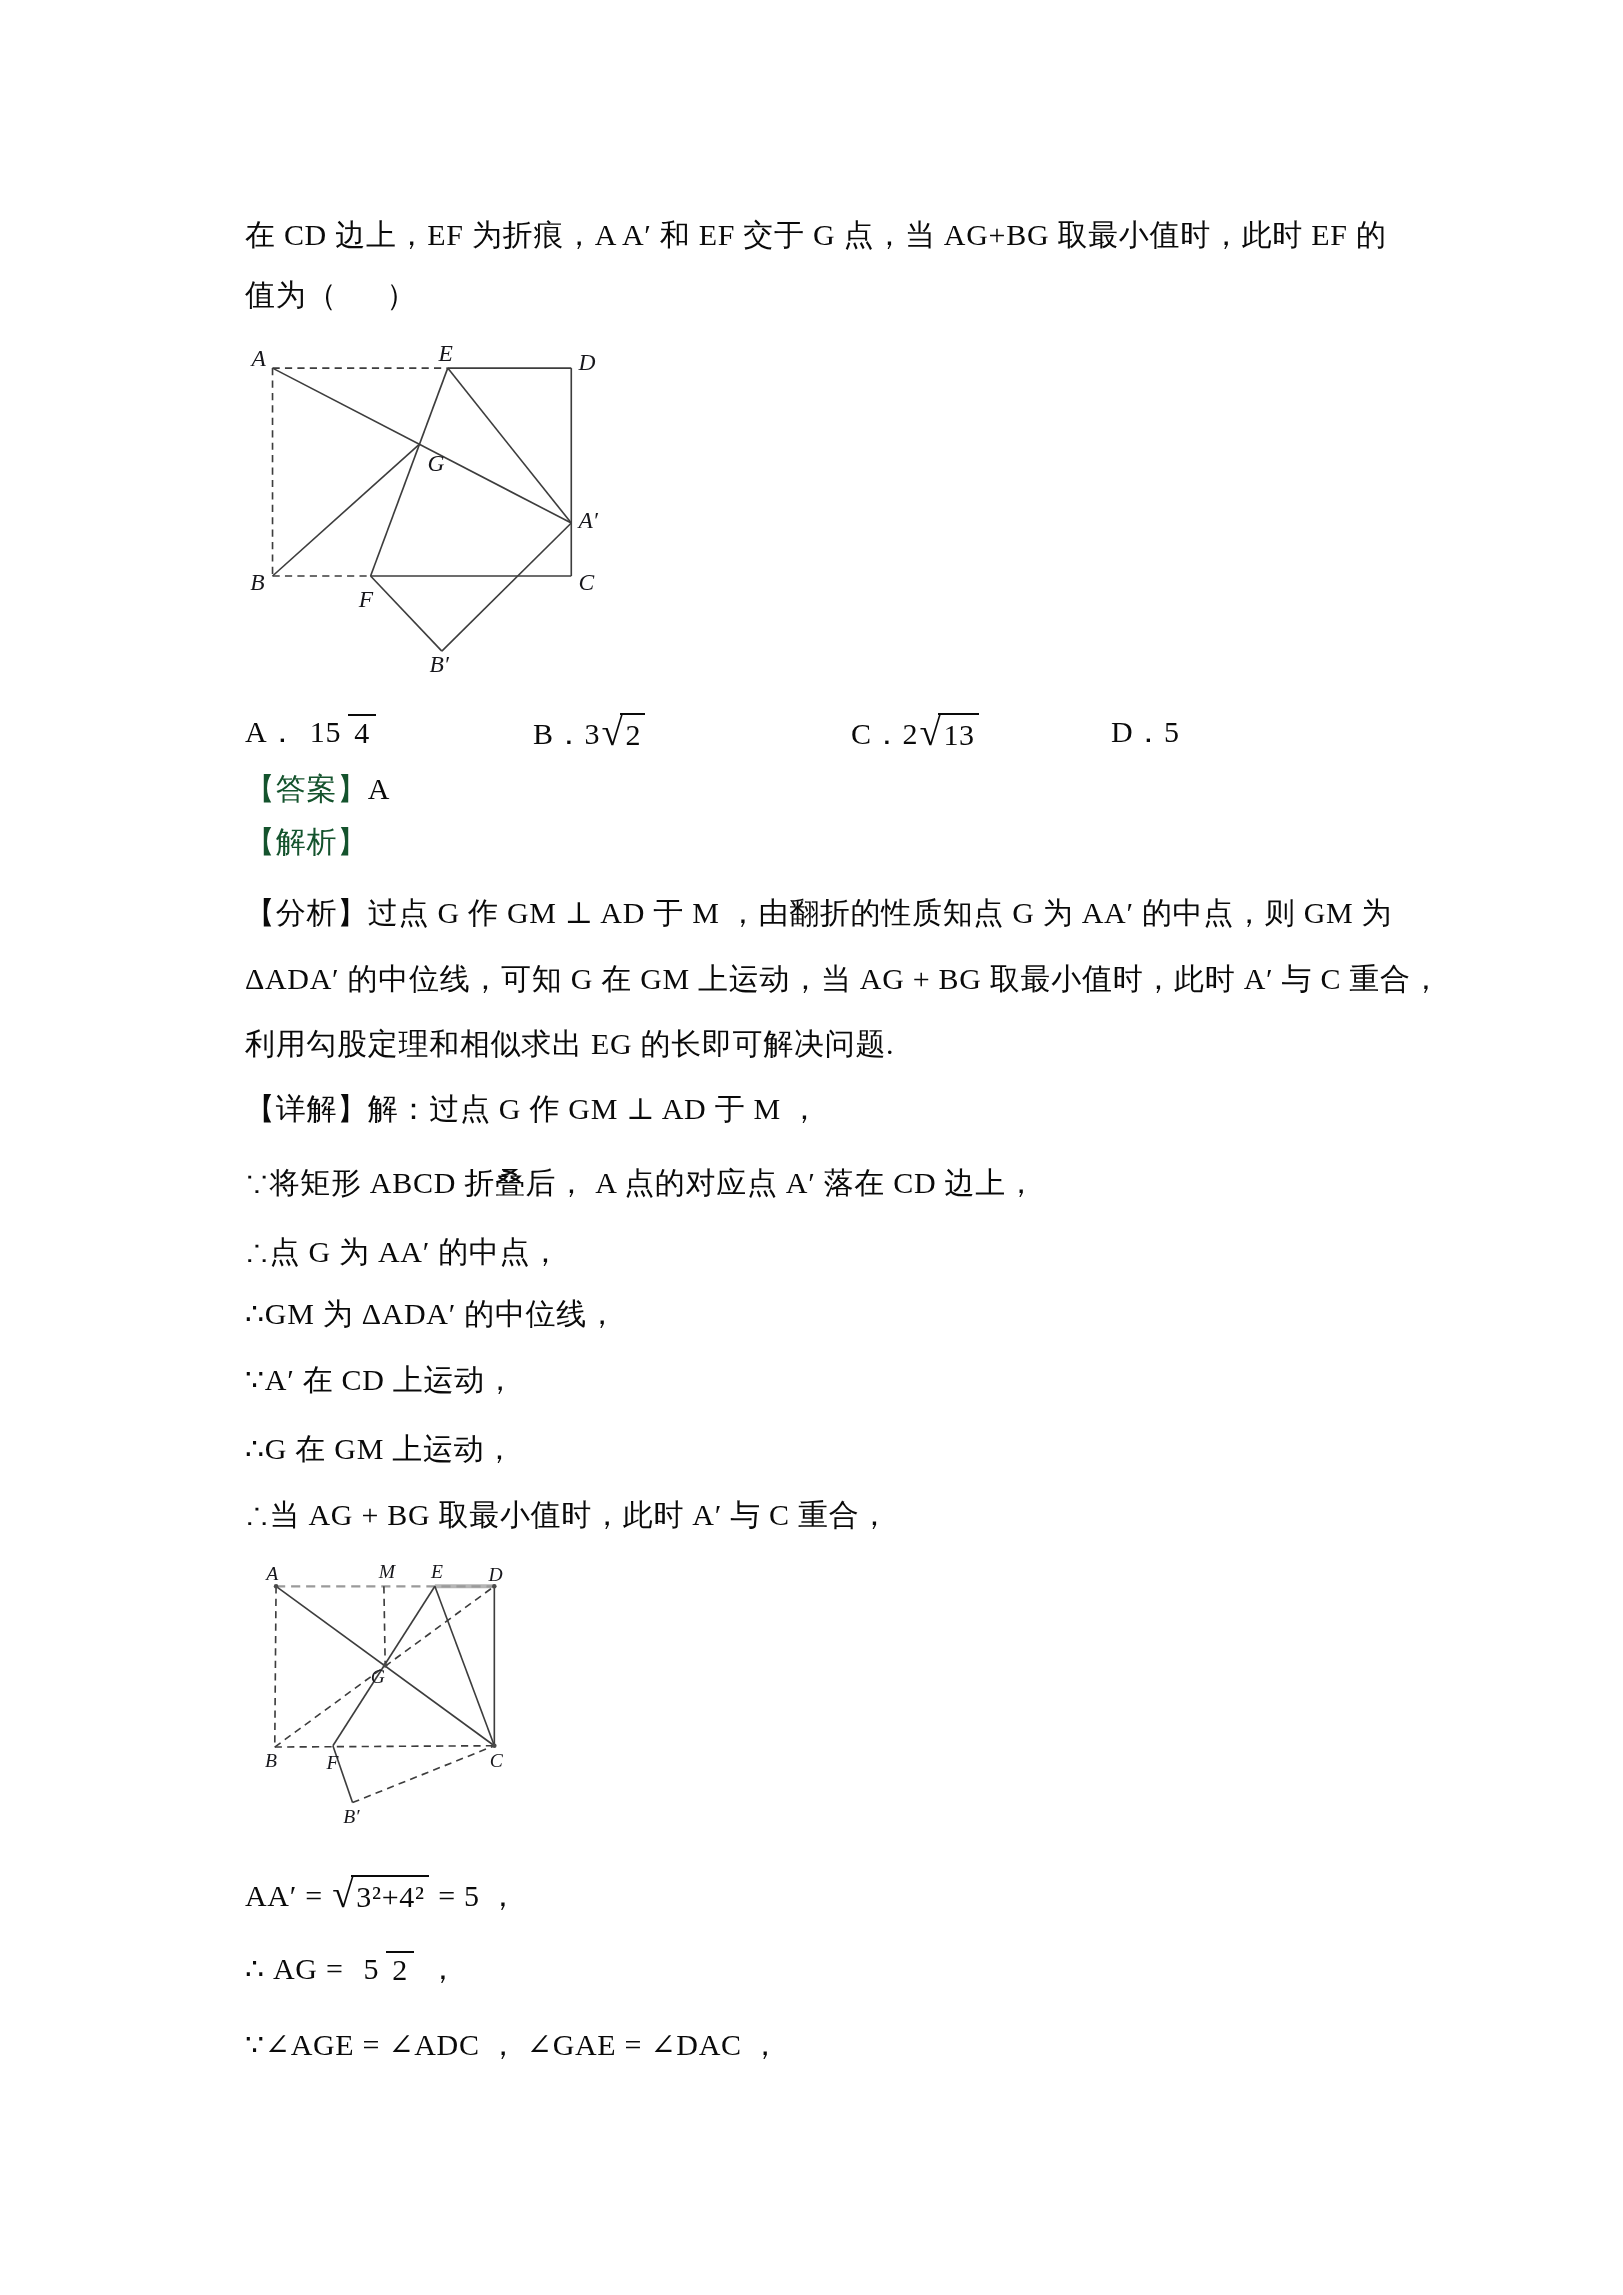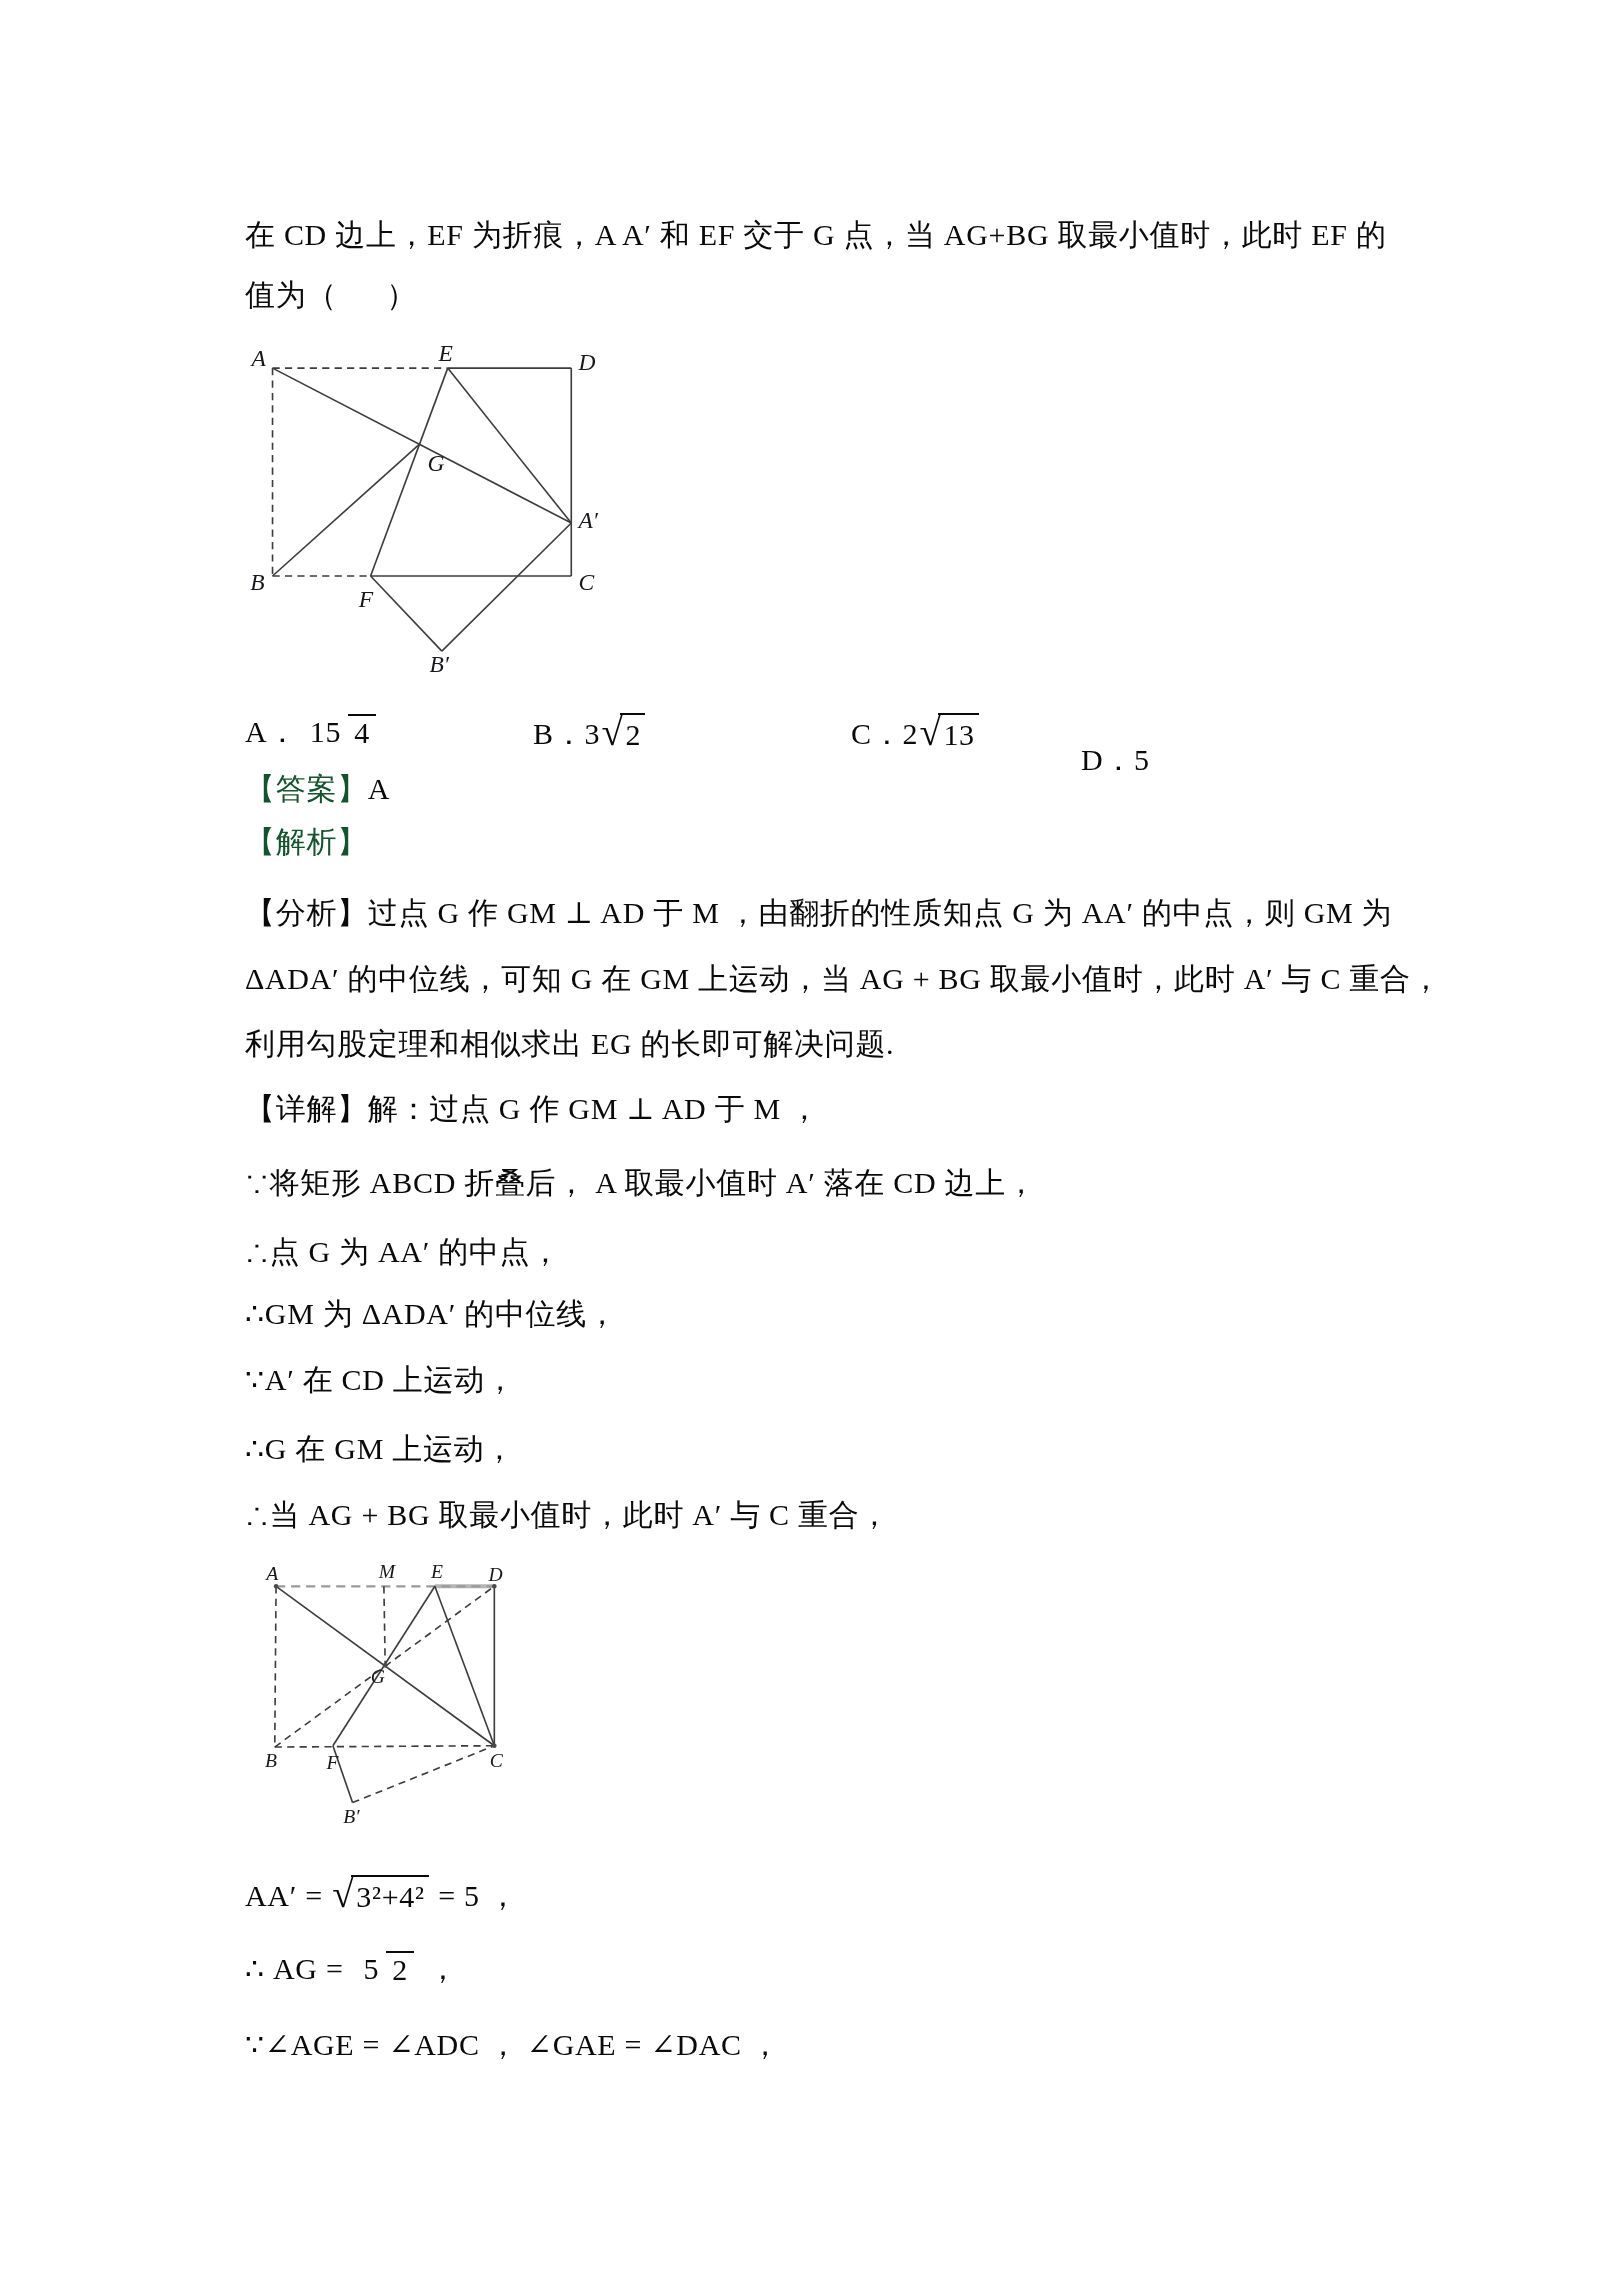--- a/index.html
+++ b/index.html
@@ -52,31 +52,31 @@
       <text x="514" y="288" font-size="36">A′</text>
       <text x="12" y="382" font-size="36">B</text>
       <text x="178" y="408" font-size="36">F</text>
       <text x="514" y="382" font-size="36">C</text>
       <text x="286" y="508" font-size="36">B′</text>
     </svg></div>
 
 <div class="line flexline" style="left:245px;top:689px;height:86px;"><span class="c">A．</span><span class="frac"><span class="fn">15</span><span class="fd">4</span></span></div>
 <div class="line" style="left:533px;top:713px;"><span class="c">B．3</span><span class="rad"><span class="sq">√</span><span class="q">2</span></span></div>
 <div class="line" style="left:823px;top:713px;margin-left:28px;"><span class="c">C．2</span><span class="rad"><span class="sq">√</span><span class="q">13</span></span></div>
-<div class="line" style="left:1081px;top:713px;margin-top:28px;"><span class="c">D．5</span></div>
+<div class="line" style="left:1111px;top:713px;"><span class="c">D．5</span></div>
 
 <div class="line" style="left:245px;top:770px;"><span class="blue">【答案】</span><span class="c">A</span></div>
 <div class="line" style="left:245px;top:823px;"><span class="blue">【解析】</span></div>
 
 <div class="line" style="left:245px;top:894px;"><span class="c">【分析】过点 </span><span class="m">G</span><span class="c"> 作 </span><span class="m">GM</span><span class="c"> ⊥ </span><span class="m">AD</span><span class="c"> 于 </span><span class="m">M</span><span class="c"> ，由翻折的性质知点 </span><span class="m">G</span><span class="c"> 为 </span><span class="m">AA′</span><span class="c"> 的中点，则 </span><span class="m">GM</span><span class="c"> 为</span></div>
 <div class="line" style="left:245px;top:960px;"><span class="c">Δ</span><span class="m">ADA′</span><span class="c"> 的中位线，可知 </span><span class="m">G</span><span class="c"> 在 </span><span class="m">GM</span><span class="c"> 上运动，当 </span><span class="m">AG</span><span class="c"> + </span><span class="m">BG</span><span class="c"> 取最小值时，此时 </span><span class="m">A′</span><span class="c"> 与 </span><span class="m">C</span><span class="c"> 重合，</span></div>
 <div class="line" style="left:245px;top:1025px;"><span class="c">利用勾股定理和相似求出 </span><span class="m">EG</span><span class="c"> 的长即可解决问题.</span></div>
 
 <div class="line" style="left:245px;top:1090px;"><span class="c">【详解】解：过点 </span><span class="m">G</span><span class="c"> 作 </span><span class="m">GM</span><span class="c"> ⊥ </span><span class="m">AD</span><span class="c"> 于 </span><span class="m">M</span><span class="c"> ，</span></div>
-<div class="line" style="left:245px;top:1164px;"><span class="c">∵将矩形 </span><span class="m">ABCD</span><span class="c"> 折叠后， A 取最小值时 </span><span class="m">A′</span><span class="c"> 落在 </span><span class="m">CD</span><span class="c"> 边上，</span></div>
+<div class="line" style="left:245px;top:1164px;"><span class="c">∵将矩形 </span><span class="m">ABCD</span><span class="c"> 折叠后， A 点的对应点 </span><span class="m">A′</span><span class="c"> 落在 </span><span class="m">CD</span><span class="c"> 边上，</span></div>
 <div class="line" style="left:245px;top:1233px;"><span class="c">∴点 </span><span class="m">G</span><span class="c"> 为 </span><span class="m">AA′</span><span class="c"> 的中点，</span></div>
 <div class="line" style="left:245px;top:1295px;"><span class="c">∴</span><span class="m">GM</span><span class="c"> 为 Δ</span><span class="m">ADA′</span><span class="c"> 的中位线，</span></div>
 <div class="line" style="left:245px;top:1361px;"><span class="c">∵</span><span class="m">A′</span><span class="c"> 在 </span><span class="m">CD</span><span class="c"> 上运动，</span></div>
 <div class="line" style="left:245px;top:1430px;"><span class="c">∴</span><span class="m">G</span><span class="c"> 在 </span><span class="m">GM</span><span class="c"> 上运动，</span></div>
 <div class="line" style="left:245px;top:1496px;"><span class="c">∴当 </span><span class="m">AG</span><span class="c"> + </span><span class="m">BG</span><span class="c"> 取最小值时，此时 </span><span class="m">A′</span><span class="c"> 与 </span><span class="m">C</span><span class="c"> 重合，</span></div>
 
 <div class="fig" style="left:249px;top:1551px;"><svg width="275" height="281" viewBox="0 0 420 430">
       <line x1="284" y1="54" x2="375" y2="54" stroke="#b5b5b5" stroke-width="6"></line>
       <line x1="41" y1="54" x2="375" y2="54" stroke="#9a9a9a" stroke-width="3.5" stroke-dasharray="14 9"></line>
       <line x1="41" y1="54" x2="39" y2="300" stroke="#3d3d3d" stroke-width="2.5" stroke-dasharray="11 8"></line>

